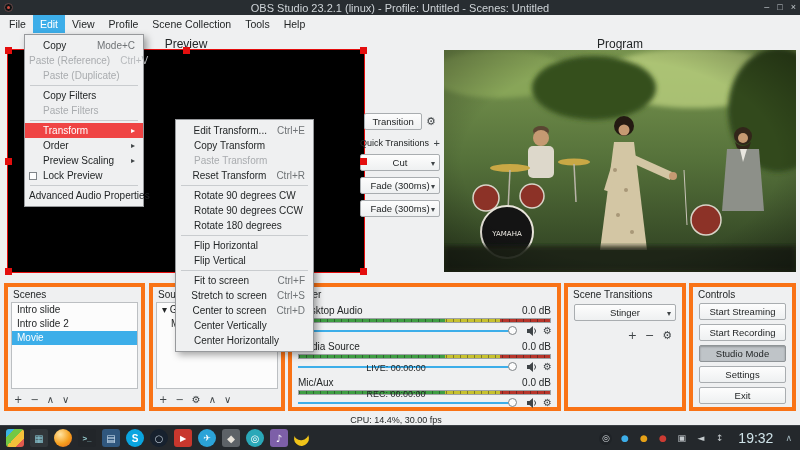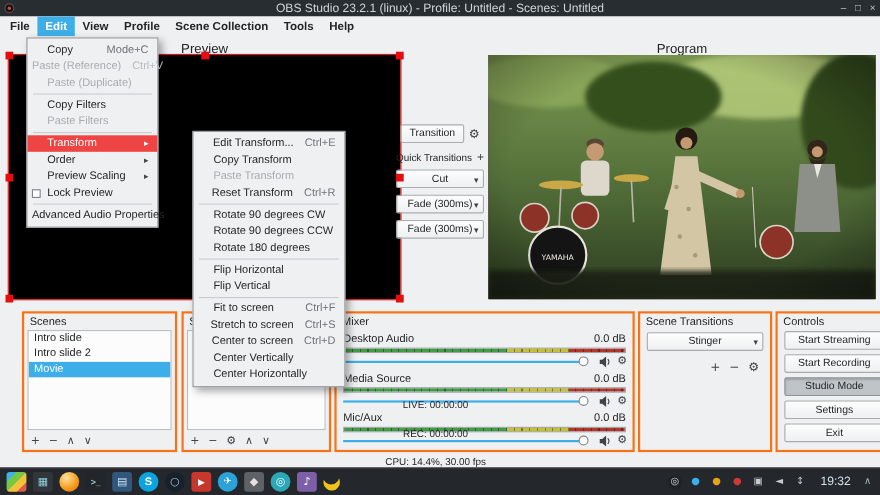--- a/index.html
+++ b/index.html
@@ -15,21 +15,21 @@
   .titlebar .appico::after{ content:""; position:absolute; left:2px; top:2px; width:3px; height:3px;
     border-radius:50%; background:#cf4b40; }
   .titlebar .ttl { position:absolute; left:0; right:0; text-align:center; font-size:11px; color:#cfd4d8; }
   .winctl { position:absolute; right:4px; top:0; height:15px; display:flex; align-items:center; gap:8px;
     font-size:9px; color:#c3c9cd; }
   .winctl span { cursor:default; line-height:15px; }
 
   
   .menubar { position:absolute; top:15px; left:0; width:800px; height:18px; background:#eff0f1;
     display:flex; align-items:stretch; padding-left:2px; font-size:10.5px; }
-  .menubar .mb { padding:0 7px; line-height:18px;font-weight:bold; }
+  .menubar .mb { padding:0 7px; line-height:18px; }
   .menubar .mb.active { background:#3daee9; color:#fff; }
 
   
   .main { position:absolute; top:33px; left:0; width:800px; height:250px; background:#eff0f1; }
   .viewlabel { position:absolute; top:4px; height:14px; text-align:center; font-size:12px; color:#232627; }
   .canvas { position:absolute; top:17px; height:222px; background:#000; }
   #preview-canvas { left:8px; width:356px; outline:1px solid #e40e0e; }
   #program-canvas { left:444px; width:352px; }
   .hnd { position:absolute; width:7px; height:7px; background:#e40e0e; z-index:5; }
 
@@ -57,21 +57,21 @@
   .mi .lbl { flex:1; white-space:nowrap; }
   .mi .sc { margin-left:10px; color:#6f7376; }
   .mi .arrow { margin-left:8px; font-size:8px; color:#3f4447; }
   .mi.dis { color:#a9acaf; } .mi.dis .sc { color:#b7babd; }
   .mi.hl { background:#ef4444; color:#fff; }
   .mi.hl .sc, .mi.hl .arrow { color:#fff; }
   .msep { height:1px; background:#c9cccf; margin:2px 5px; }
   .cb { width:8px; height:8px; border:1px solid #7f8488; background:#fdfdfd; }
 
   
-  .dock { position:absolute; top:283px; height:128px; background:#eff0f1; border:2px solid #f97316;margin-left:16px; }
+  .dock { position:absolute; top:283px; height:128px; background:#eff0f1; border:4px solid #f97316; }
   .dock .dtitle { font-size:10px; padding:2px 5px; white-space:nowrap; }
   #scenes-dock { left:4px; width:141px; }
   #sources-dock { left:149px; width:136px; }
   #mixer-dock { left:288px; width:273px; }
   #transitions-dock { left:564px; width:122px; }
   #controls-dock { left:689px; width:107px; }
 
   .listbox { position:absolute; left:3px; right:3px; top:15px; bottom:18px; background:#fcfcfc;
     border:1px solid #bcbfc2; overflow:hidden; }
   .li { font-size:10px; padding:1px 5px; height:14px; white-space:nowrap; overflow:hidden; }
@@ -109,21 +109,21 @@
     font-size:9px; color:#232627;flex-direction:column; }
 
   
   .taskbar { position:absolute; top:425px; left:0; width:800px; height:25px; background:#24282c;
     border-top:1px solid #3a3f44; display:flex; align-items:center; gap:6px; padding:0 6px; }
   .tbi { width:18px; height:18px; display:flex; align-items:center; justify-content:center;
     font-size:10px; flex:0 0 auto; }
   .spacer { flex:1; }
   .tray { width:13px; height:13px; display:flex; align-items:center; justify-content:center;
     font-size:9px; flex:0 0 auto; }
-  .clock { font-size:11px; color:#cfe3e8; padding:0 6px; }
+  .clock { font-size:14px; color:#cfe3e8; padding:0 6px; }
   .caret { font-size:9px; color:#9fb3ba; padding-right:2px; }
 </style>
 </head>
 <body>
 
 <div id="screen">
 
   <div class="titlebar">
     <span class="appico"></span>
     <span class="ttl">OBS Studio 23.2.1 (linux) - Profile: Untitled - Scenes: Untitled</span>

